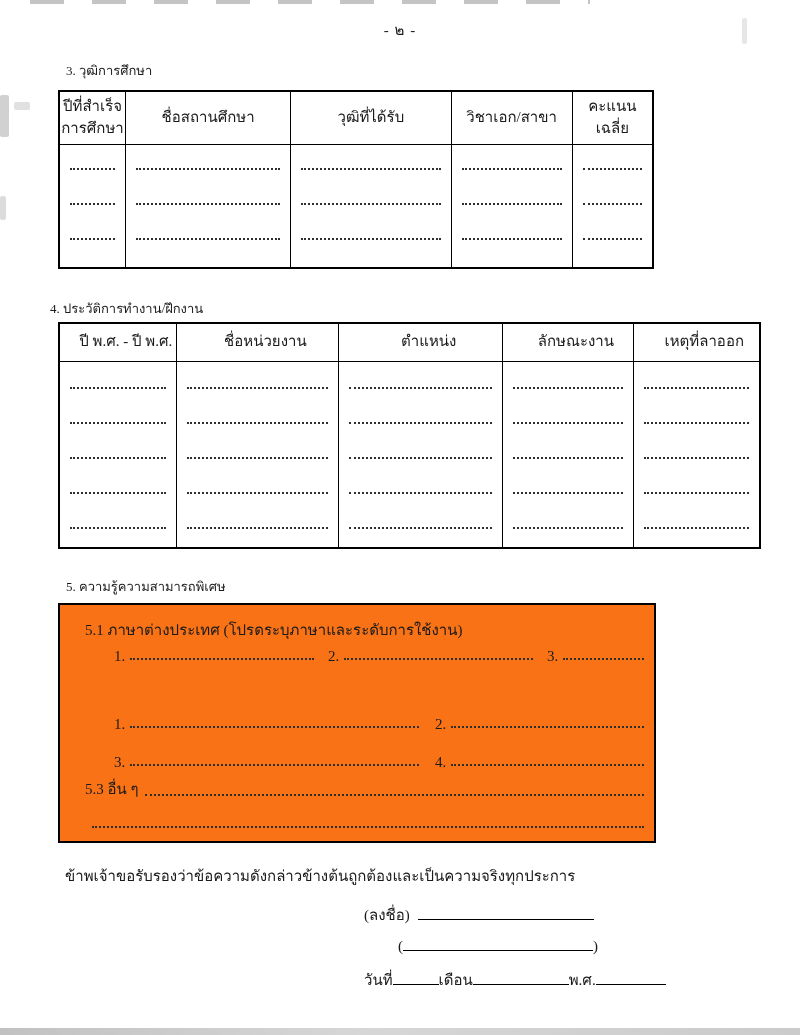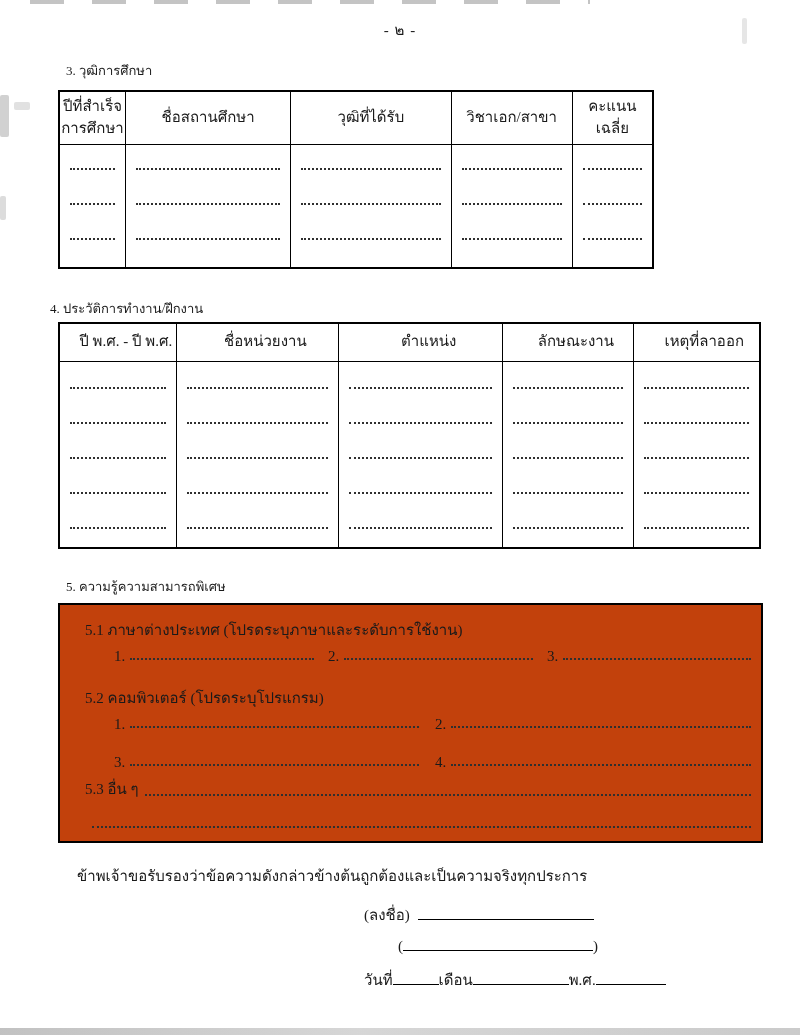--- a/index.html
+++ b/index.html
@@ -31,38 +31,38 @@
   .t2 { left: 58px; top: 322px; width: 703px; }
   .t2 thead th { height: 38px; padding-left: 16px; }
   .t2 tbody td { height: 187px; }
 
   .dl { height: 0; border-bottom: 2px dotted #2f2f2f; margin-left: 10px; margin-right: 10px; }
   .t1 .dl:first-child { margin-top: 23px; }
   .t1 .dl + .dl { margin-top: 33px; }
   .t2 .dl:first-child { margin-top: 25px; }
   .t2 .dl + .dl { margin-top: 33px; }
 
-  .box5 { position: absolute; left: 58px; top: 603px; width: 705px; height: 240px; border: 2px solid #000; background: #c2410c; }
+  .box5 { position: absolute; left: 58px; top: 603px; width: 598px; height: 240px; border: 2px solid #000; background: #f97316; }
   .box5 .sub { position: absolute; left: 25px; }
   .sub1 { top: 13px; }
   .sub2 { top: 81px; }
   .irow { position: absolute; display: flex; align-items: flex-end; right: 10px; }
   .irow .it { display: flex; align-items: flex-end; }
   .irow .num { flex: none; padding-right: 5px; }
   .fill { flex: 1 1 auto; border-bottom: 2px dotted #2f2f2f; margin-bottom: 5px; min-width: 20px; }
   .row51 { left: 54px; top: 40px; height: 20px; gap: 14px; }
   .row51 .it1 { width: 200px; } .row51 .it2 { width: 205px; } .row51 .it3 { flex: 1; }
   .row52 { left: 54px; height: 20px; gap: 16px; }
   .row52a { top: 108px; } .row52b { top: 146px; }
   .row52 .it1 { width: 305px; } .row52 .it2 { flex: 1; }
   .row53 { left: 25px; top: 176px; height: 20px; }
   .row53 .lbl { flex: none; padding-right: 6px; }
   .cfill { position: absolute; left: 32px; right: 10px; top: 221px; height: 0; border-bottom: 2px dotted #2f2f2f; }
 
-  .cert { position: absolute; left: 77px; top: 864px; }
+  .cert { position: absolute; left: 65px; top: 864px; }
 
   .sig { position: absolute; white-space: nowrap; }
   .sig-row1 { left: 364px; top: 903px; }
   .sig-row2 { left: 398px; top: 936px; }
   .sig-row3 { left: 364px; top: 968px; }
   .uline { display: inline-block; border-bottom: 1px solid #000; height: 1em; vertical-align: baseline; }
   .u-sign { width: 176px; margin-left: 8px; }
   .u-name { width: 190px; }
   .u-day { width: 46px; }
   .u-month { width: 96px; }
@@ -208,21 +208,20 @@
       <div class="it it2">
         <span class="num">2.</span>
           <span class="fill"></span>
       </div>
       <div class="it it3">
         <span class="num">3.</span>
           <span class="fill"></span>
       </div>
     </div>
 
-    <div class="sub sub2">5.2 คอมพิวเตอร์ (โปรดระบุโปรแกรม)</div>
     <div class="irow row52 row52a">
       <div class="it it1">
         <span class="num">1.</span>
           <span class="fill"></span>
       </div>
       <div class="it it2">
         <span class="num">2.</span>
           <span class="fill"></span>
       </div>
     </div>

